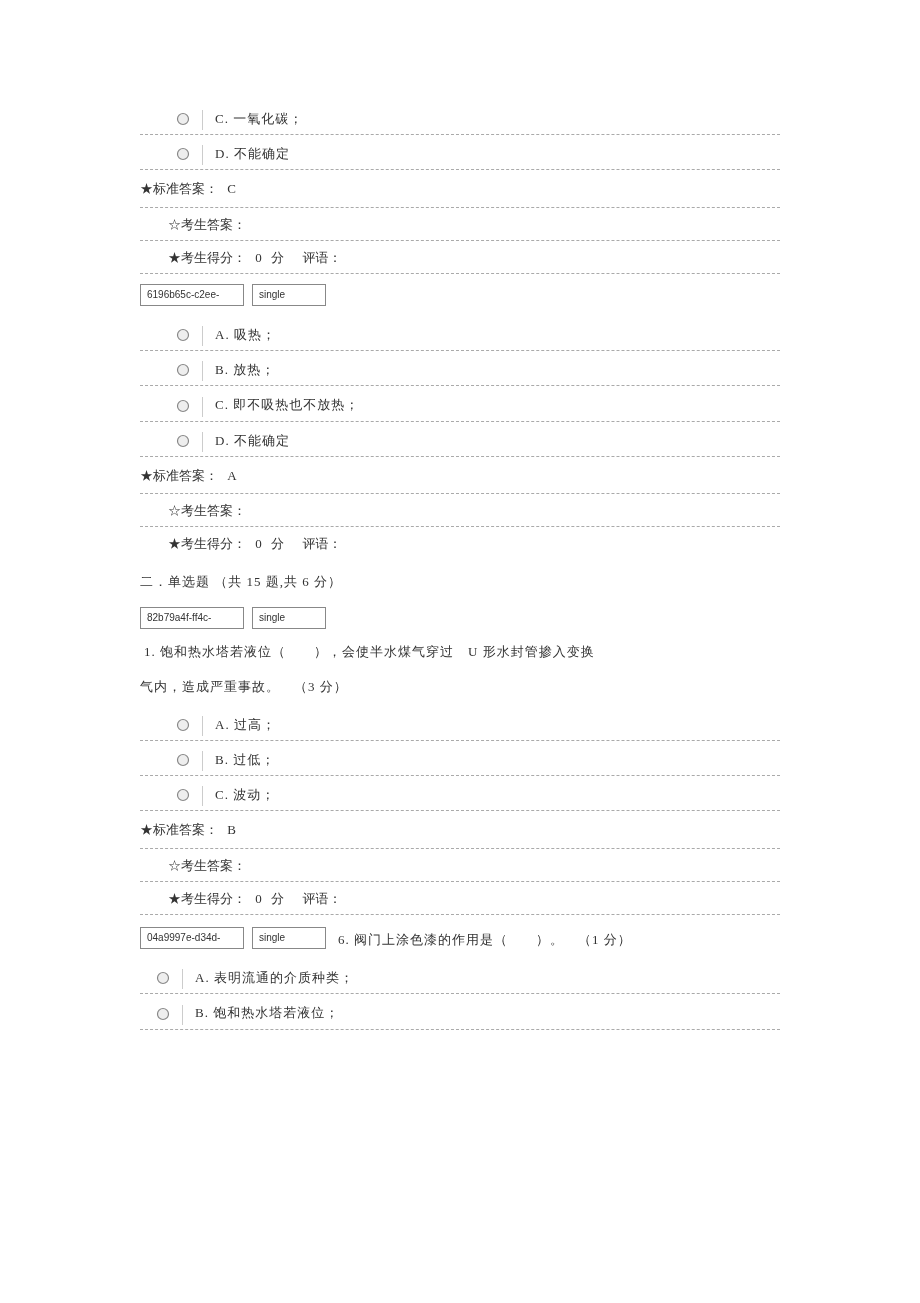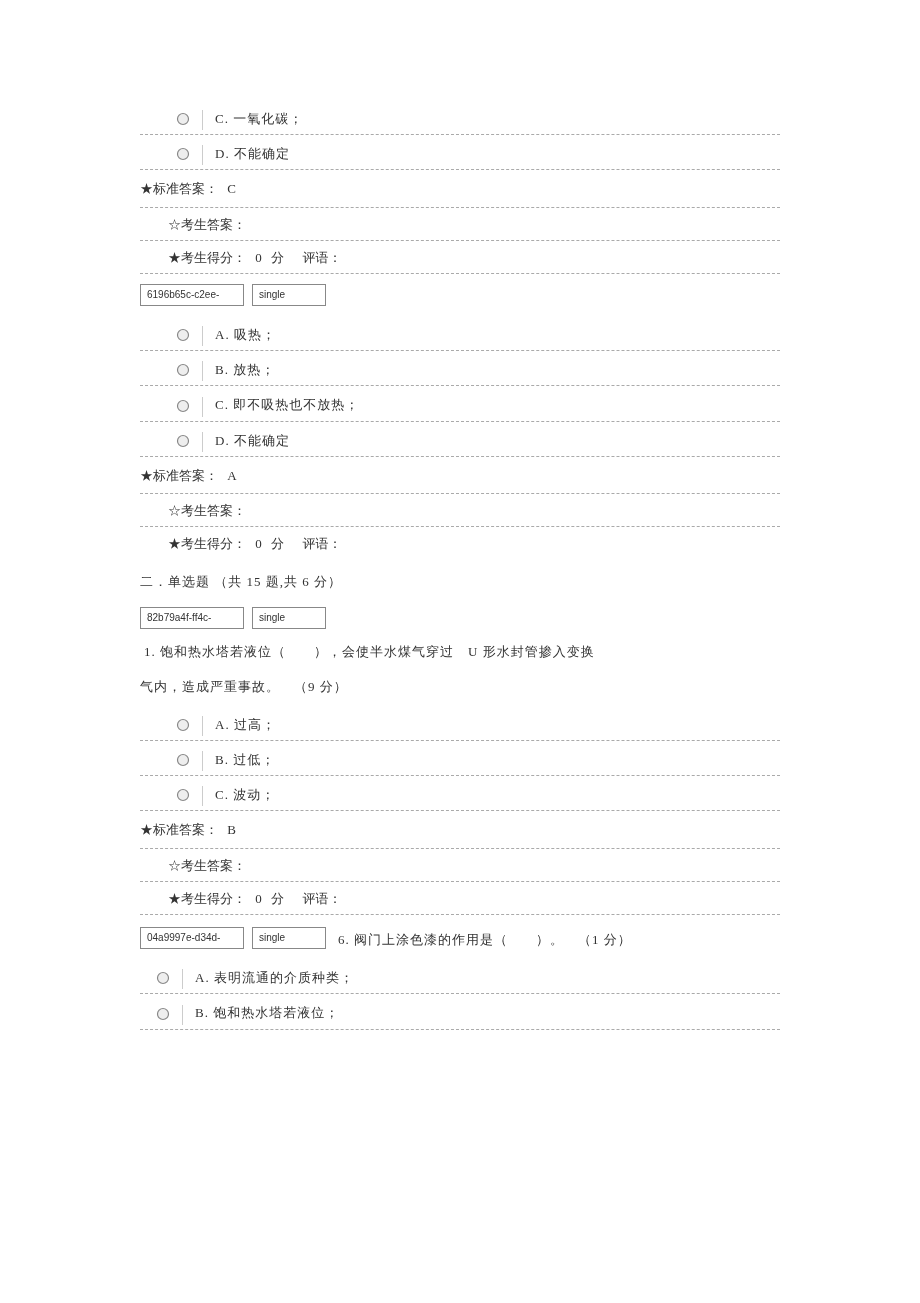--- a/index.html
+++ b/index.html
@@ -180,21 +180,21 @@
   <span>评语：</span>
 </div>
 
 <div class="section-title">二．单选题 （共 15 题,共 6 分）</div>
 
 <div class="qheader">
   <span class="idbox">82b79a4f-ff4c-</span>
   <span class="idbox" style="min-width:60px">single</span>
   <span class="qtext">1. 饱和热水塔若液位（　　），会使半水煤气穿过　U 形水封管掺入变换</span>
 </div>
-<div class="continuation">气内，造成严重事故。　（9 分）</div>
+<div class="continuation">气内，造成严重事故。　（3 分）</div>
 
 <div class="option-row">
   <span class="radio">
       <svg width="14" height="14">
         <circle cx="7" cy="7" r="5.5" fill="#eee" stroke="#888" stroke-width="1.2"></circle>
       </svg>
     </span>
   <span class="divider"></span>
   <span class="opt-text">A. 过高；</span>
 </div>

